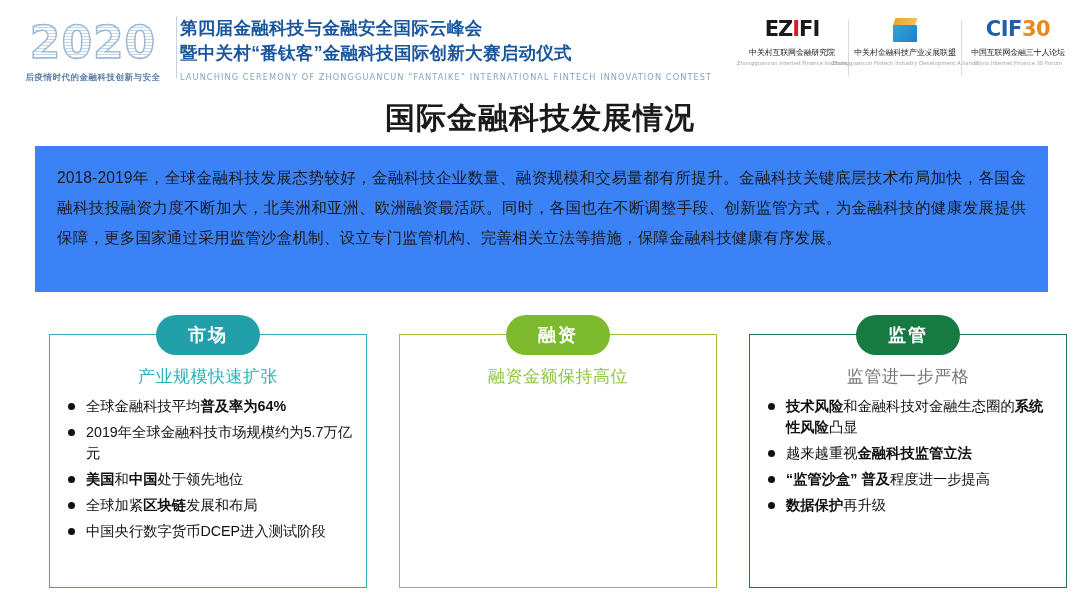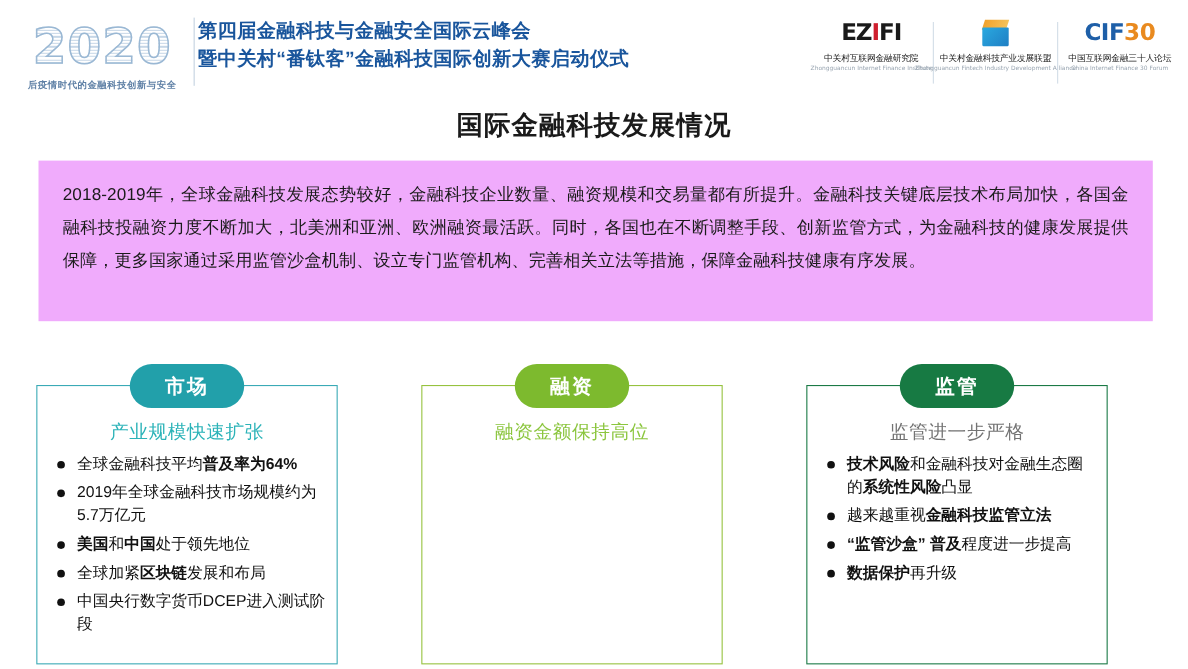--- a/index.html
+++ b/index.html
@@ -85,38 +85,38 @@
     font-family: "DejaVu Sans", sans-serif;
     margin-left: 24px;
   }
   .logo-cn { font-size: 8px; color: #222; margin-top: 4px; white-space: nowrap; letter-spacing: -.2px; }
   .logo-en { font-size: 5.4px; color: #9aa6b2; margin-top: 2px; white-space: nowrap;
              font-family: "DejaVu Sans", sans-serif; }
 
   
   .page-title {
     position: absolute; left: 0; top: 98px; width: 1080px; text-align: center;
-    font-size: 24px; font-weight: 700; color: #1a1a1a; letter-spacing: 1px;
+    font-size: 30px; font-weight: 700; color: #1a1a1a; letter-spacing: 1px;
   }
 
   
   .summary {
     position: absolute; left: 35px; top: 146px; width: 1013px; height: 146px;
-    background: #f0abfc; padding: 17px 22px 0 22px;
+    background: #3b82f6; padding: 17px 22px 0 22px;
   }
   .summary p {
     font-size: 15.6px; color: #1b1b1b; line-height: 30px; text-align: justify;
     letter-spacing: .1px;
   }
 
   
   .cards { position: absolute; left: 0; top: 334px; width: 1080px; height: 258px; }
   .card {
-    position: absolute; top: 16px; width: 274px; height: 254px;
-    border: 1.6px solid #3aaab6; background: #fff;
+    position: absolute; top: 0; width: 318px; height: 254px;
+    border: 1.6px solid #3aaab6; background: #fff; margin-left: 16px;
   }
   .card.c1 { left: 33px;  border-color: #3aaab6; }
   .card.c2 { left: 383px; border-color: #96c23f; }
   .card.c3 { left: 733px; border-color: #1b7a46; }
 
   .badge {
     position: absolute; top: -20px; left: 50%; transform: translateX(-50%);
     width: 104px; height: 40px; border-radius: 20px;
     color: #fff; font-size: 18px; font-weight: 700; letter-spacing: 2px;
     display: flex; align-items: center; justify-content: center; z-index: 3;
@@ -154,20 +154,21 @@
     <div class="hdr-year-block">
       <div class="hdr-year">2020</div>
       <div class="hdr-year-sub">后疫情时代的金融科技创新与安全</div>
     </div>
 
     <div class="hdr-divider d1"></div>
 
     <div class="hdr-titles">
       <div class="hdr-line1">第四届金融科技与金融安全国际云峰会</div>
       <div class="hdr-line2">暨中关村“番钛客”金融科技国际创新大赛启动仪式</div>
+      <div class="hdr-line-en">LAUNCHING CEREMONY OF ZHONGGUANCUN   “FANTAIKE”   INTERNATIONAL FINTECH  INNOVATION CONTEST</div>
     </div>
 
     <div class="logos">
 
       <div class="logo-cell">
         <div class="logo-mark">
           <span class="ezifi">
             <span class="k">EZ</span><span class="r">I</span><span class="k">FI</span>
           </span>
         </div>

